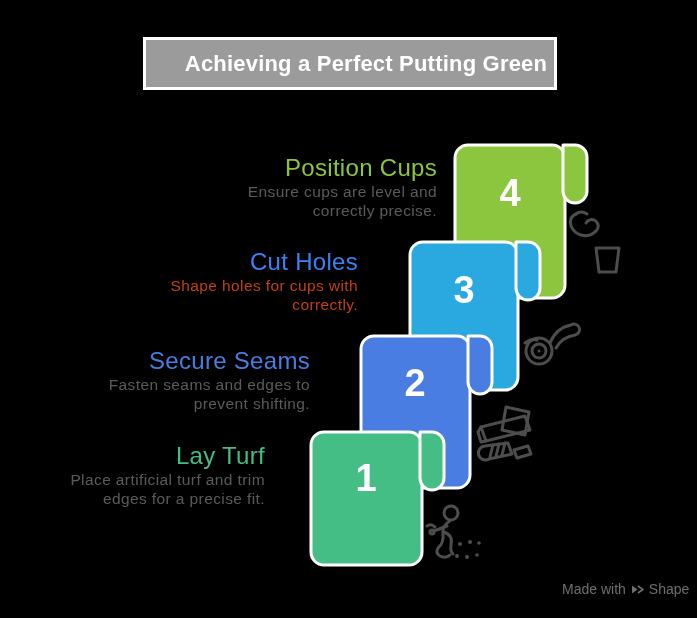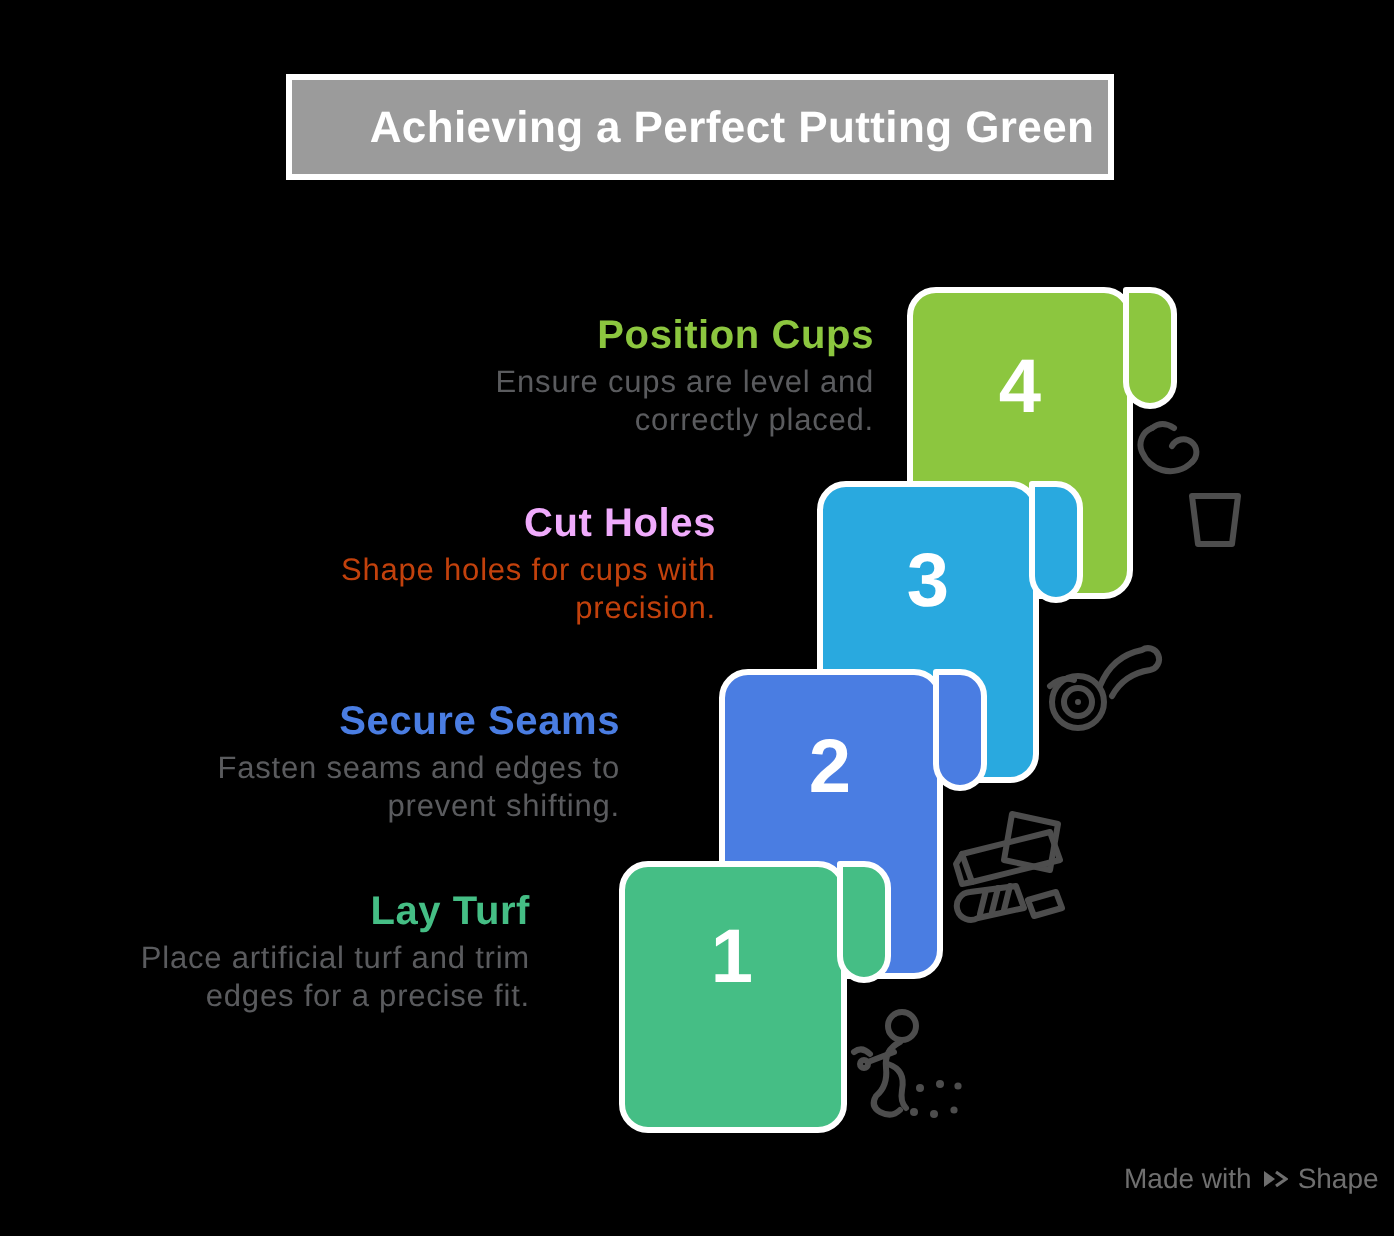--- a/index.html
+++ b/index.html
@@ -5,21 +5,21 @@
   html,body{margin:0;padding:0;background:#000;}
   .canvas{position:relative;width:697px;height:618px;background:#000;overflow:hidden;
           font-family:"Liberation Sans",sans-serif;}
   .title-bar{position:absolute;left:143px;top:37px;width:414px;height:53px;
              border:3px solid #fff;box-sizing:border-box;display:flex;
              align-items:center;justify-content:center;}
   .title-bar h1{margin:0;font-size:22px;font-weight:bold;letter-spacing:.2px;}
   .ribbons{position:absolute;left:0;top:0;}
   .ribbons .num{font-family:"Liberation Sans",sans-serif;font-weight:bold;font-size:38px;fill:#ffffff;}
   .step-text{position:absolute;text-align:right;width:240px;}
-  .step-text h2{margin:0;font-size:20px;font-weight:bold;line-height:24px;letter-spacing:.3px;}
+  .step-text h2{margin:0;font-size:24px;font-weight:normal;line-height:24px;letter-spacing:.3px;}
   .step-text .body{margin-top:3px;font-size:15.5px;line-height:18.5px;letter-spacing:.4px;}
   .step-text .body span{display:block;}
   .icon{position:absolute;}
   .footer{position:absolute;left:562px;top:581px;display:flex;align-items:center;gap:5px;
           font-size:14px;cursor:pointer;}
 </style>
 </head>
 <body style="background: rgb(0, 0, 0);">
 
 <div class="canvas">
@@ -48,28 +48,28 @@
       <rect x="311" y="432" width="111" height="133" rx="13" fill="#45be85"></rect>
       <path d="M420,432 H432 A12,12 0 0 1 444,444 V478 A12,12 0 0 1 432,490 A12,12 0 0 1 420,478 V432 Z" fill="#45be85"></path>
       <text class="num" stroke="none" x="366" y="491" text-anchor="middle">1</text>
     </g>
   </svg>
 
   <div class="step-text" style="right:260px;top:156px;">
     <h2 style="color: rgb(140, 198, 63);">Position Cups</h2>
     <div class="body" style="color: rgb(90, 91, 94);">
       <span>Ensure cups are level and</span>
-      <span>correctly placed.</span>
+      <span>correctly precise.</span>
     </div>
   </div>
   <div class="step-text" style="right:339px;top:250px;">
-    <h2 style="color: #f0abfc;">Cut Holes</h2>
+    <h2 style="color: #3b82f6;">Cut Holes</h2>
     <div class="body" style="color: #c2410c;">
       <span>Shape holes for cups with</span>
-      <span>precision.</span>
+      <span>correctly.</span>
     </div>
   </div>
   <div class="step-text" style="right:432px;top:444px;">
     <h2 style="color: rgb(69, 190, 133);">Lay Turf</h2>
     <div class="body" style="color: rgb(90, 91, 94);">
       <span>Place artificial turf and trim</span>
       <span>edges for a precise fit.</span>
     </div>
   </div>
   <div class="step-text" style="right:387px;top:349px;">

